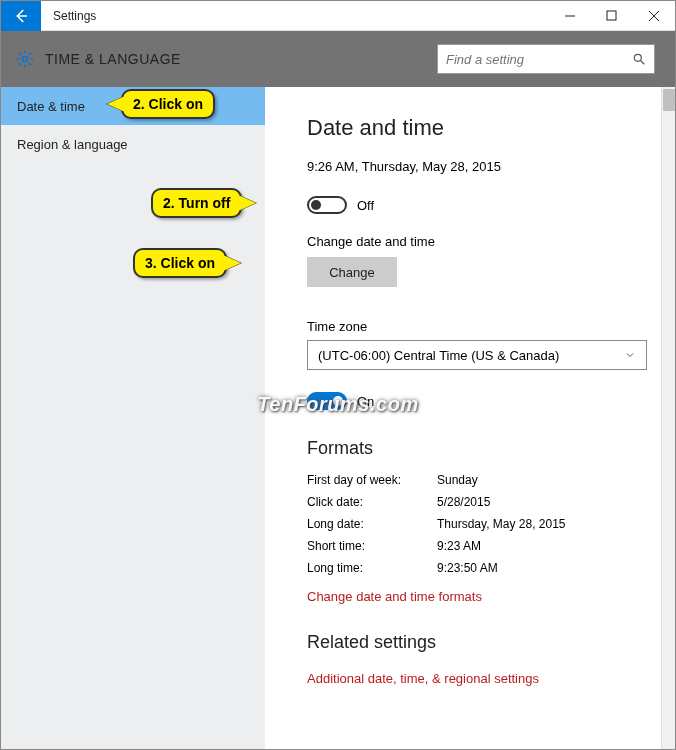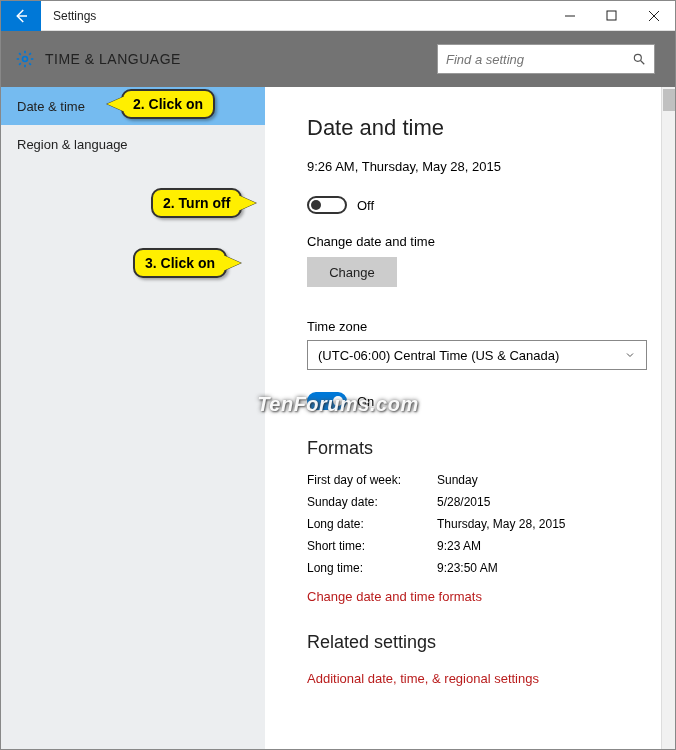--- a/index.html
+++ b/index.html
@@ -316,21 +316,21 @@
       <span class="toggle-text">On</span>
     </div>
 
     <h2>Formats</h2>
     <div class="formats-table">
       <div class="row">
           <span class="k">First day of week:</span>
           <span>Sunday</span>
         </div>
       <div class="row">
-          <span class="k">Sunday date:</span>
+          <span class="k">Click date:</span>
           <span>5/28/2015</span>
         </div>
       <div class="row">
           <span class="k">Long date:</span>
           <span>Thursday, May 28, 2015</span>
         </div>
       <div class="row">
           <span class="k">Short time:</span>
           <span>9:23 AM</span>
         </div>

